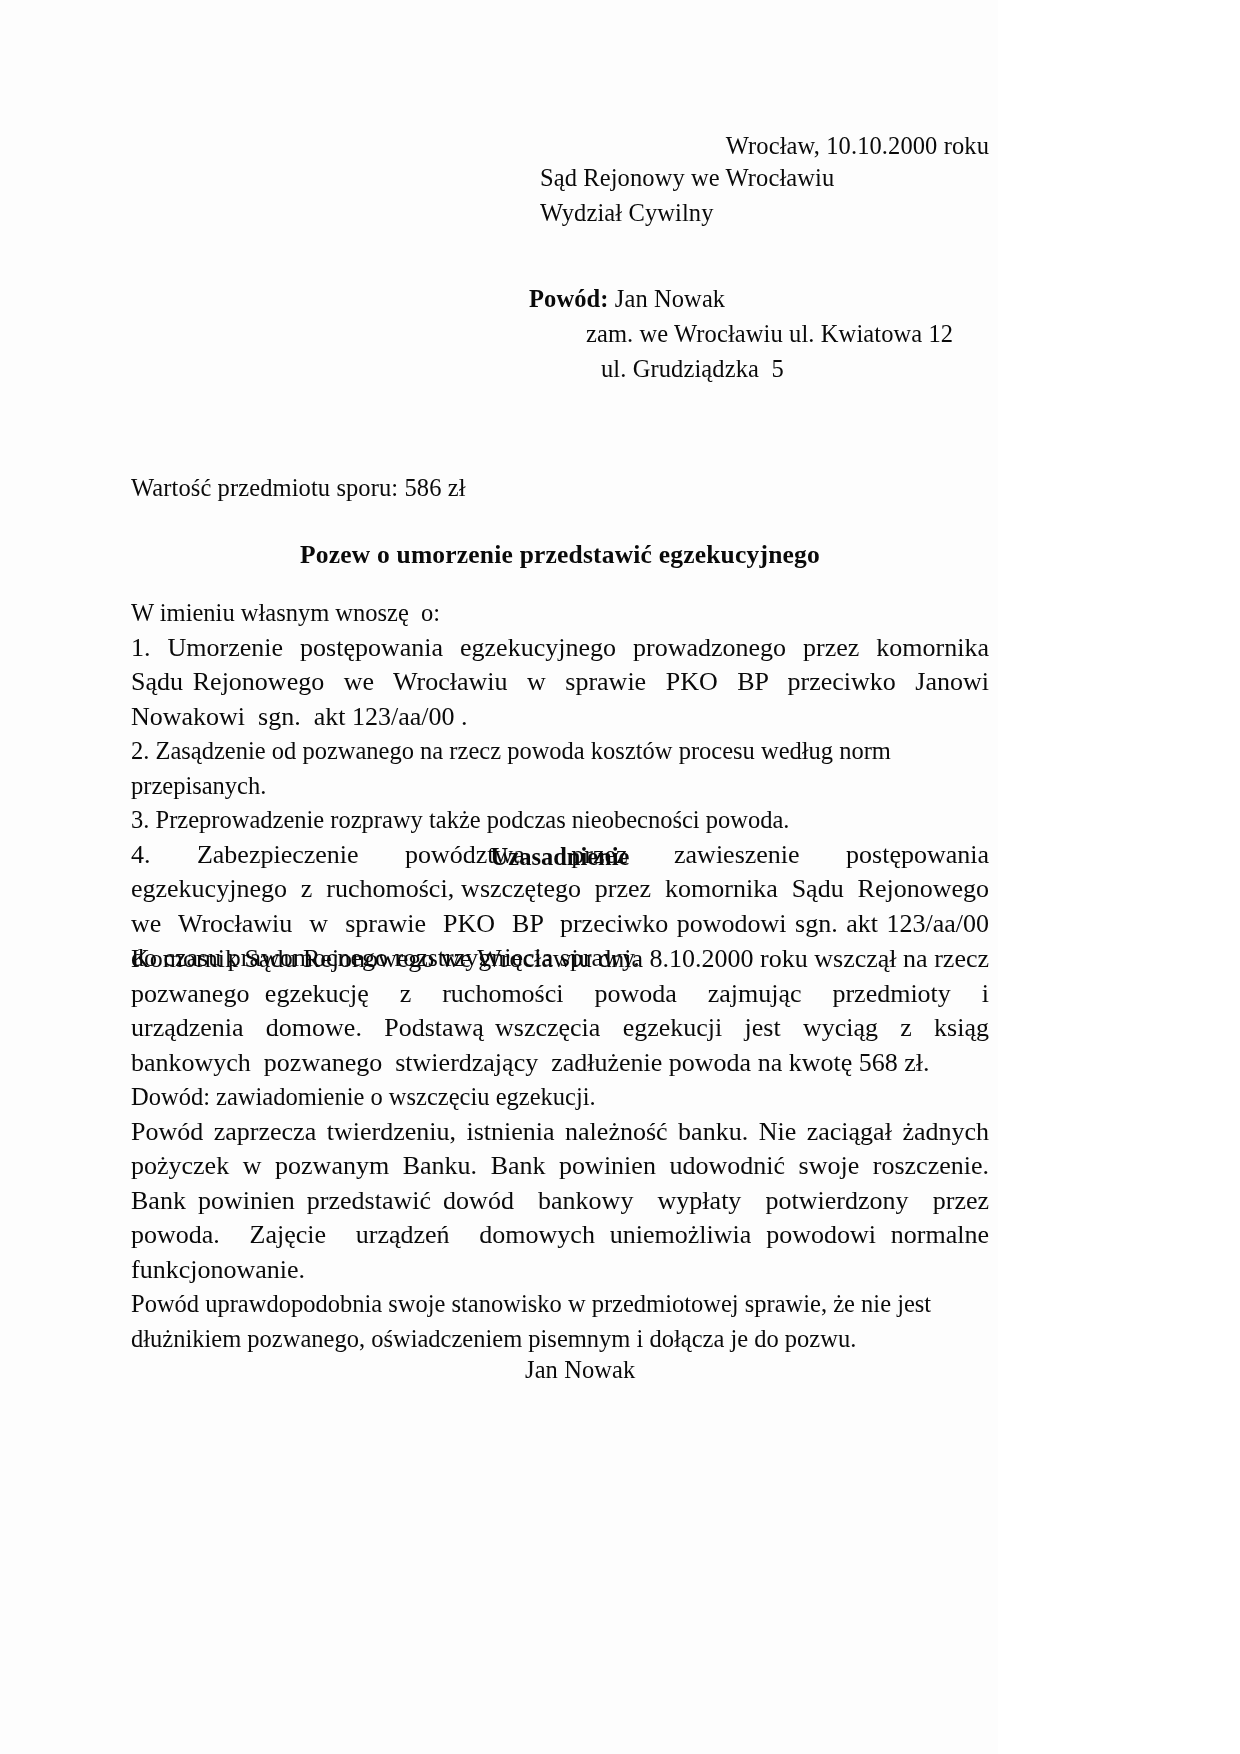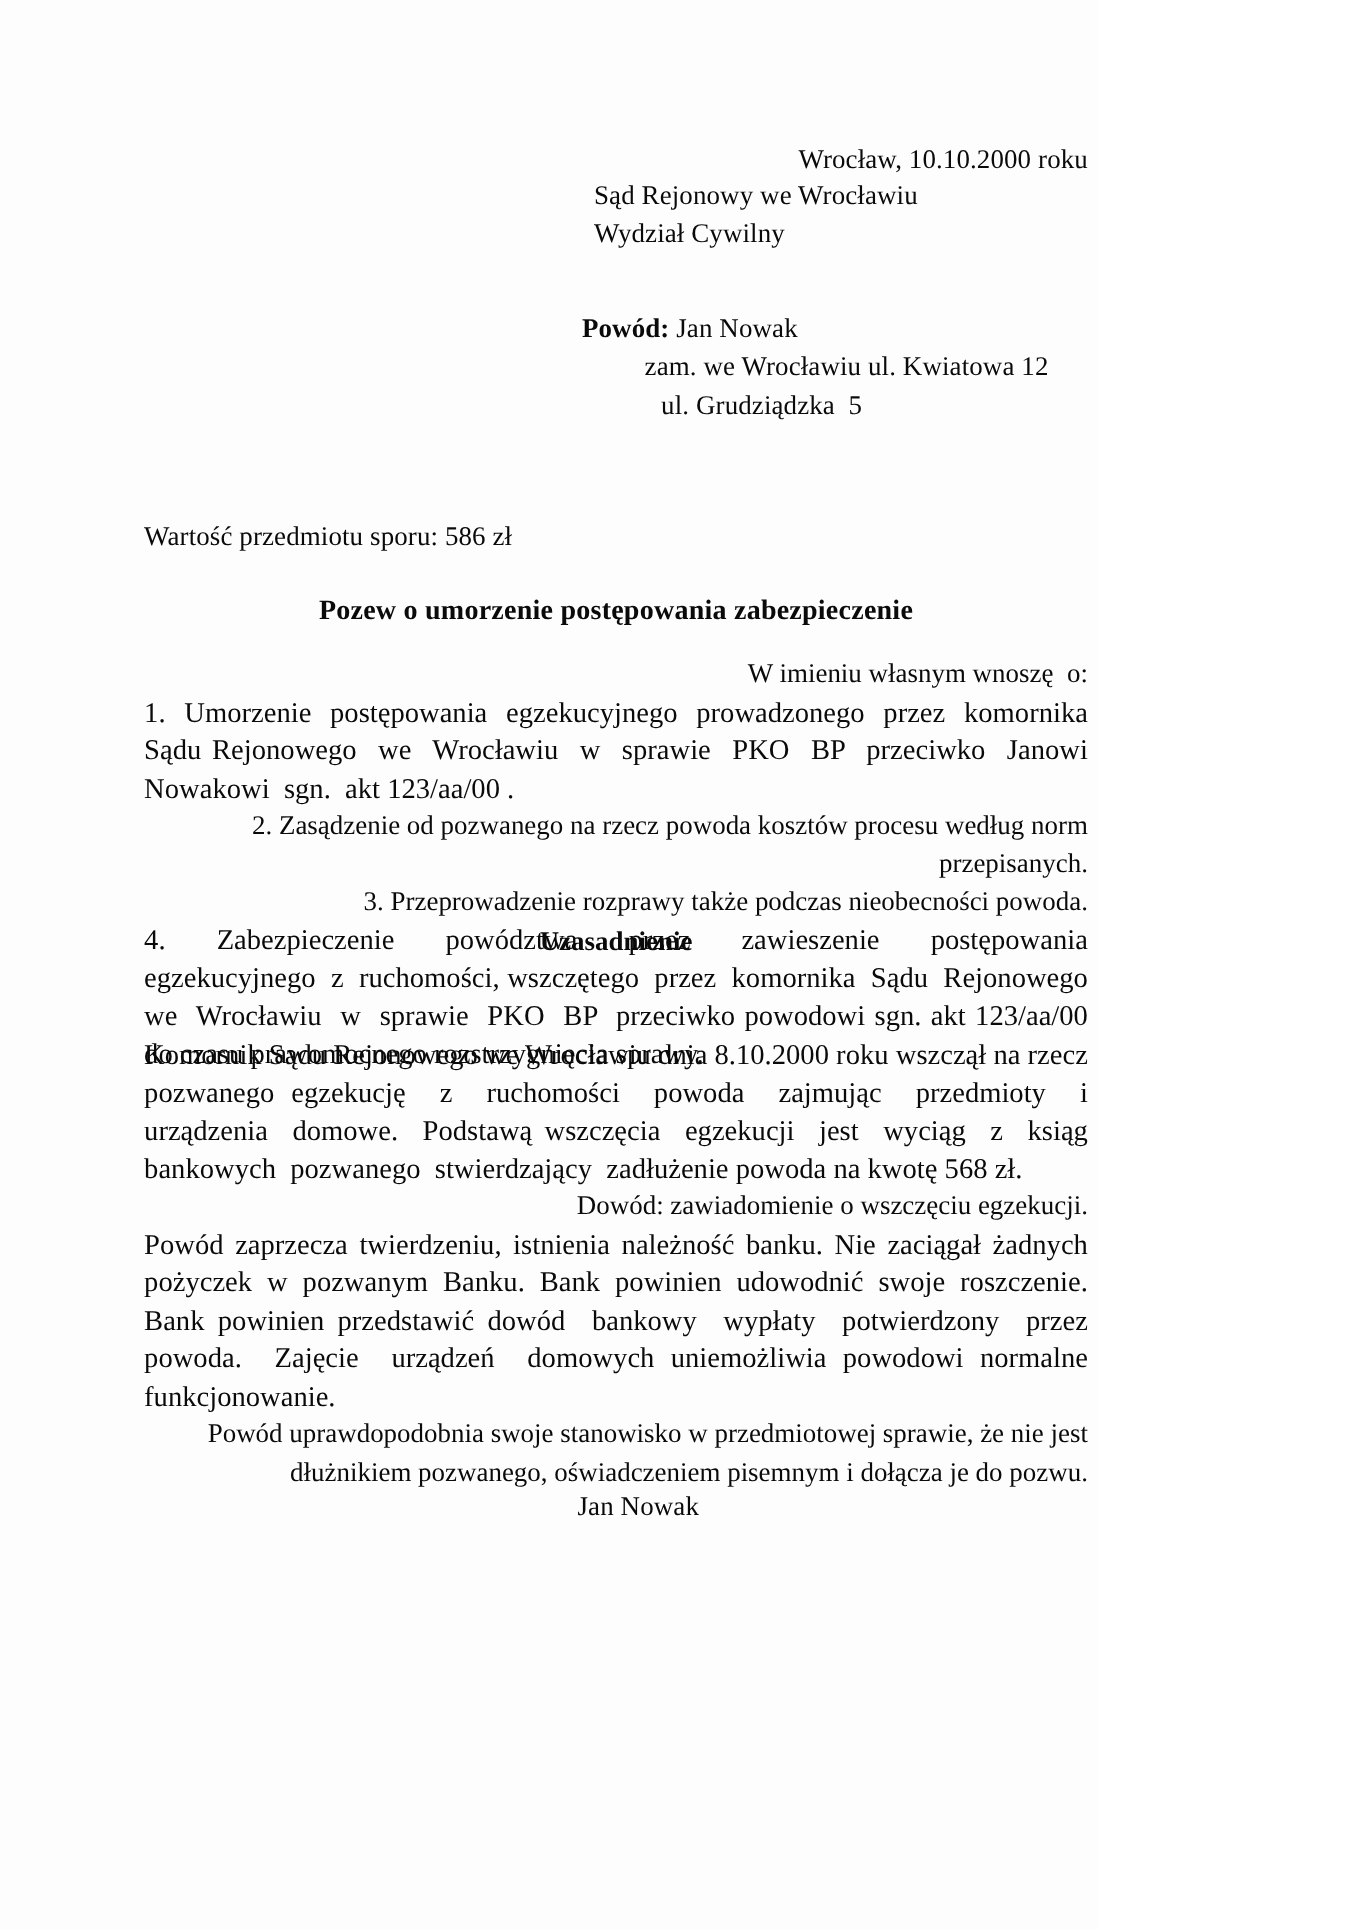--- a/index.html
+++ b/index.html
@@ -95,21 +95,21 @@
   }
   .just {
     text-align: justify;
     text-justify: inter-word;
     font-size: 26px;
     line-height: 34.5px;
     margin: 0;
     white-space: pre-wrap;
   }
   .plain {
-    text-align: right;
+    text-align: left;
     font-size: 24.5px;
     line-height: 34.5px;
     margin: 0;
     white-space: pre-wrap;
   }
 
   
   .reasons-heading {
     position: absolute;
     top: 840px;
@@ -156,21 +156,21 @@
     <div class="parties-block">
       <div class="line party-line p-plaintiff"><span class="bold">Powód:</span><span> Jan Nowak</span></div>
       <div class="line party-line p-plaintiff-addr">zam. we Wrocławiu ul. Kwiatowa 12</div>
       <div class="line party-line p-defendant-addr">ul. Grudziądzka  5</div>
     </div>
 
     <div class="claim-value">
       <div class="line">Wartość przedmiotu sporu: 586 zł</div>
     </div>
 
-    <div class="doc-title">Pozew o umorzenie postępowania zabezpieczenie</div>
+    <div class="doc-title">Pozew o umorzenie przedstawić egzekucyjnego</div>
 
     <div class="petition">
       <p class="plain">W imieniu własnym wnoszę  o:</p>
       <p class="just">1.  Umorzenie  postępowania  egzekucyjnego  prowadzonego  przez  komornika  Sądu Rejonowego  we  Wrocławiu  w  sprawie  PKO  BP  przeciwko  Janowi  Nowakowi  sgn.  akt 123/aa/00 .</p>
       <p class="plain">2. Zasądzenie od pozwanego na rzecz powoda kosztów procesu według norm przepisanych.</p>
       <p class="plain">3. Przeprowadzenie rozprawy także podczas nieobecności powoda.</p>
       <p class="just">4.  Zabezpieczenie  powództwa  przez  zawieszenie  postępowania  egzekucyjnego  z  ruchomości, wszczętego  przez  komornika  Sądu  Rejonowego  we  Wrocławiu  w  sprawie  PKO  BP  przeciwko powodowi sgn. akt 123/aa/00 do czasu prawomocnego rozstrzygnięcia sprawy.</p>
     </div>
 
     <div class="reasons-heading">Uzasadnienie</div>

